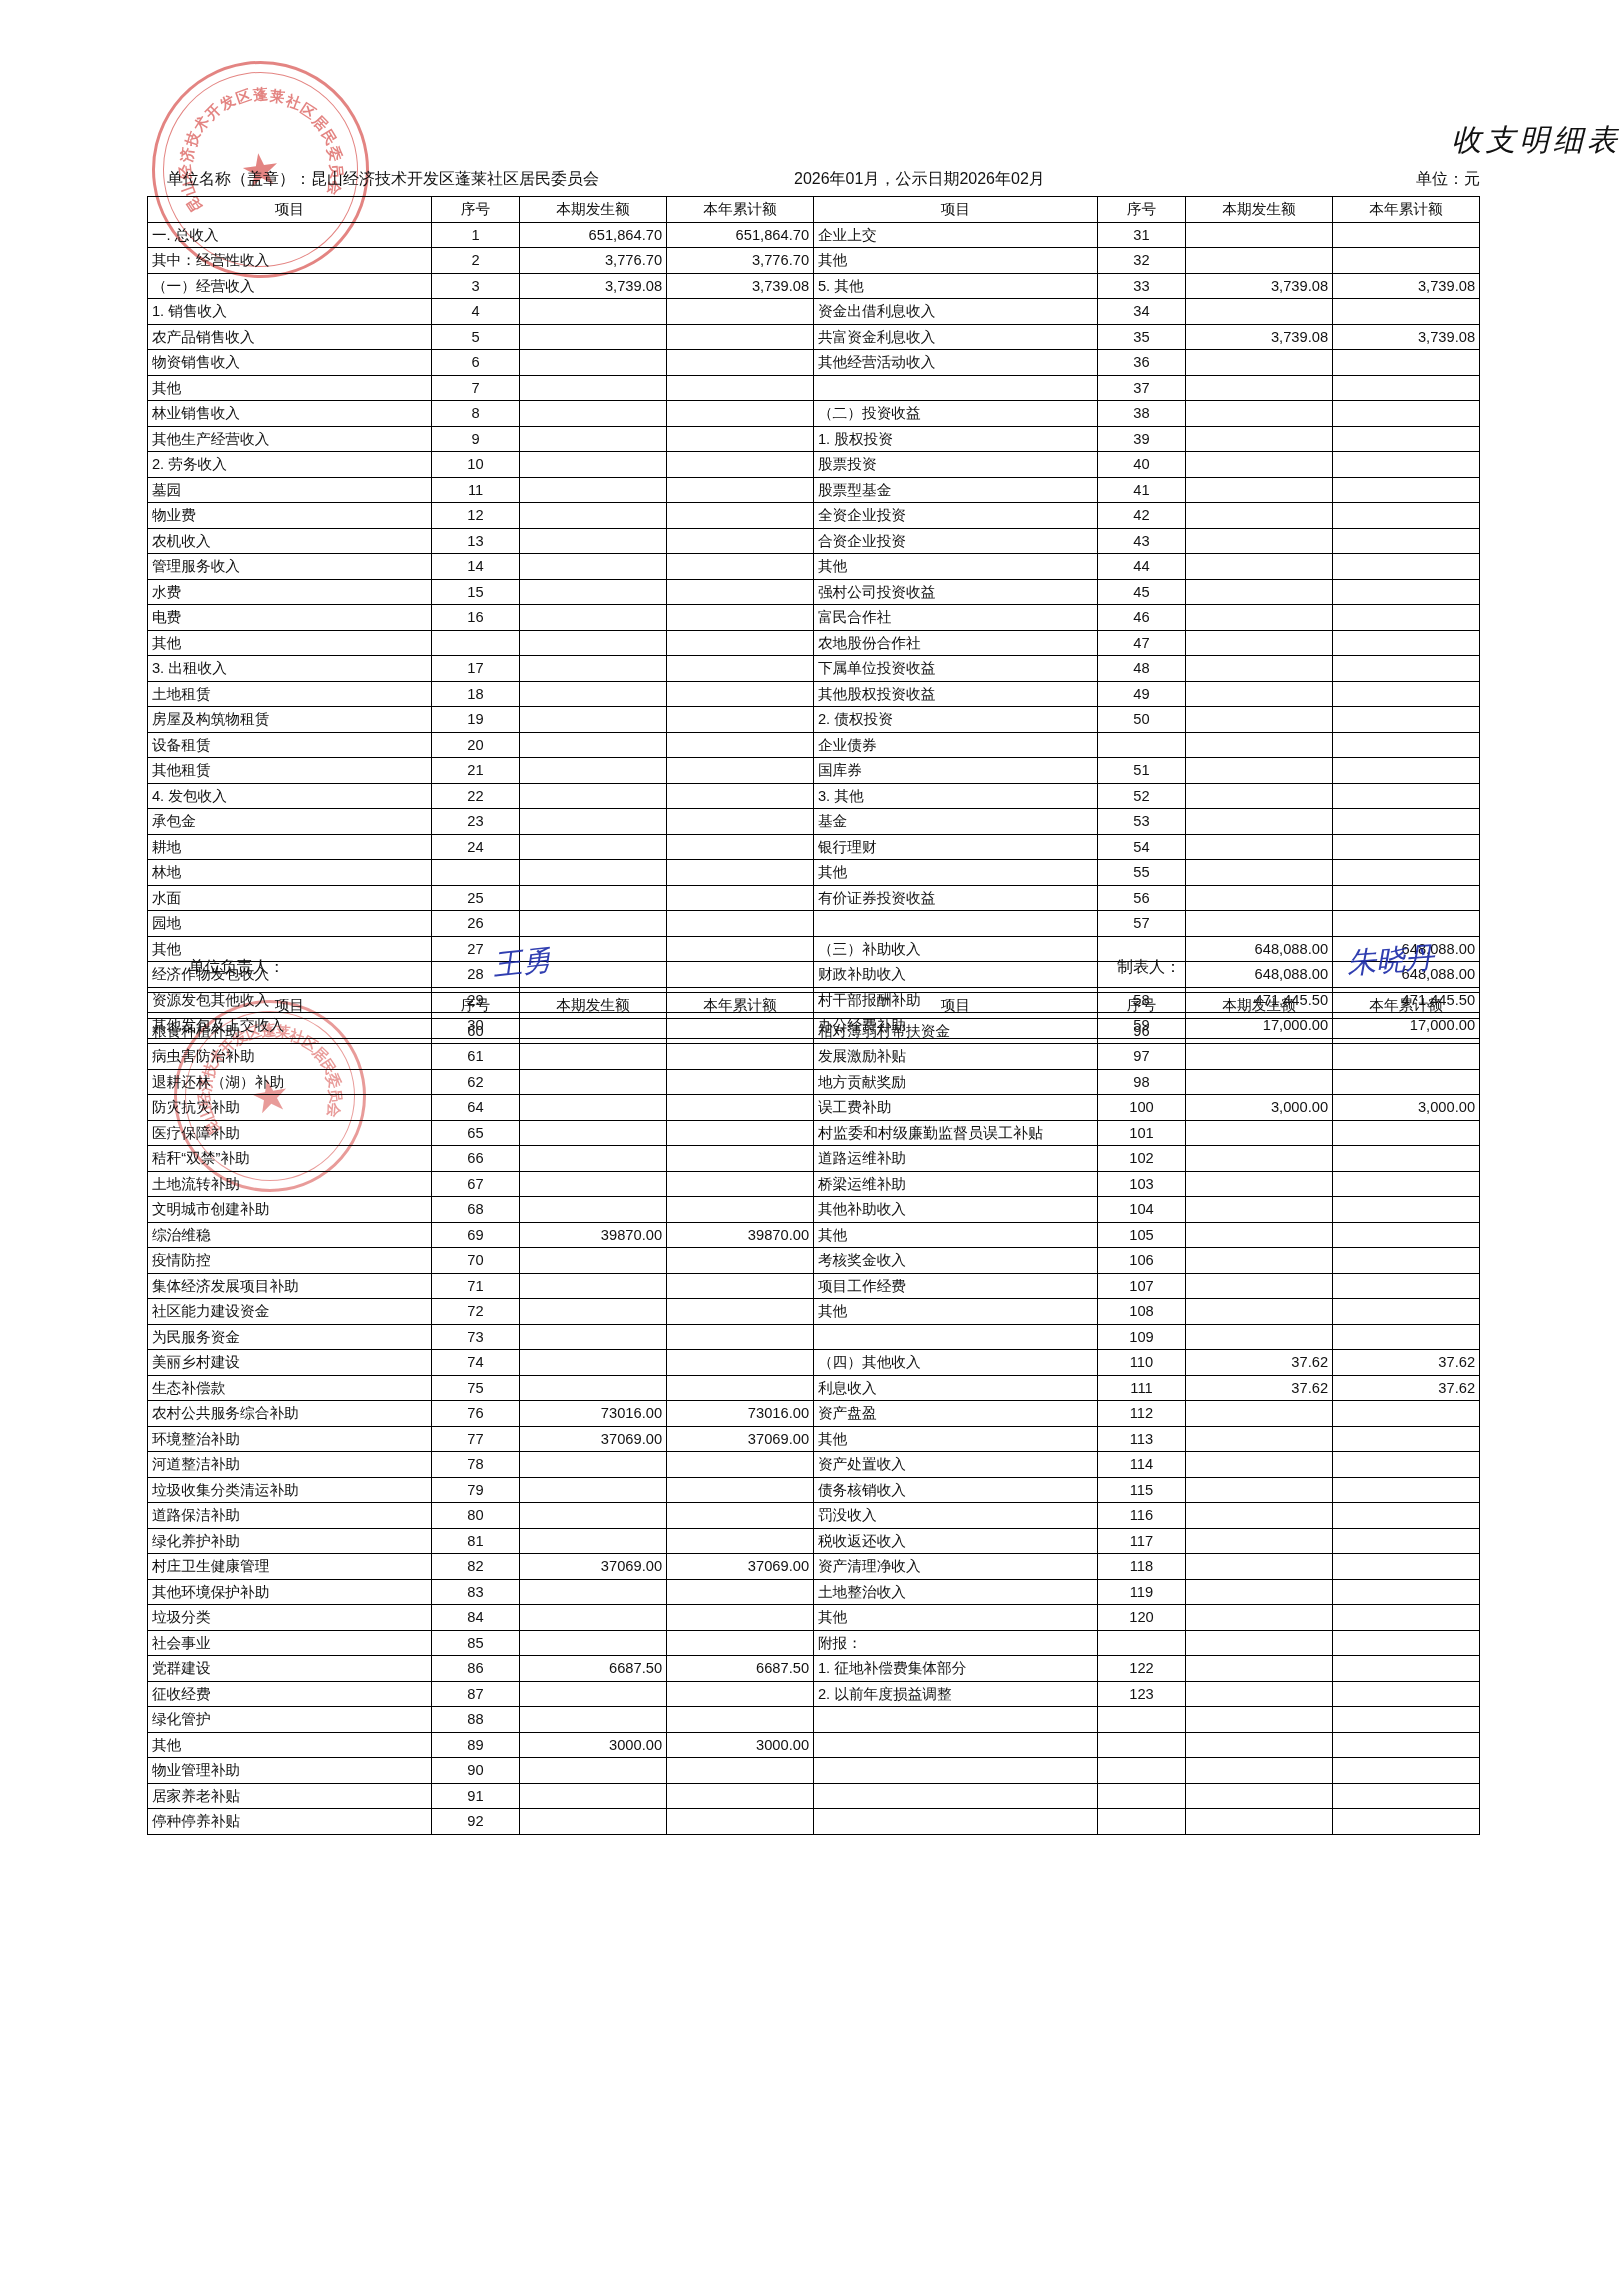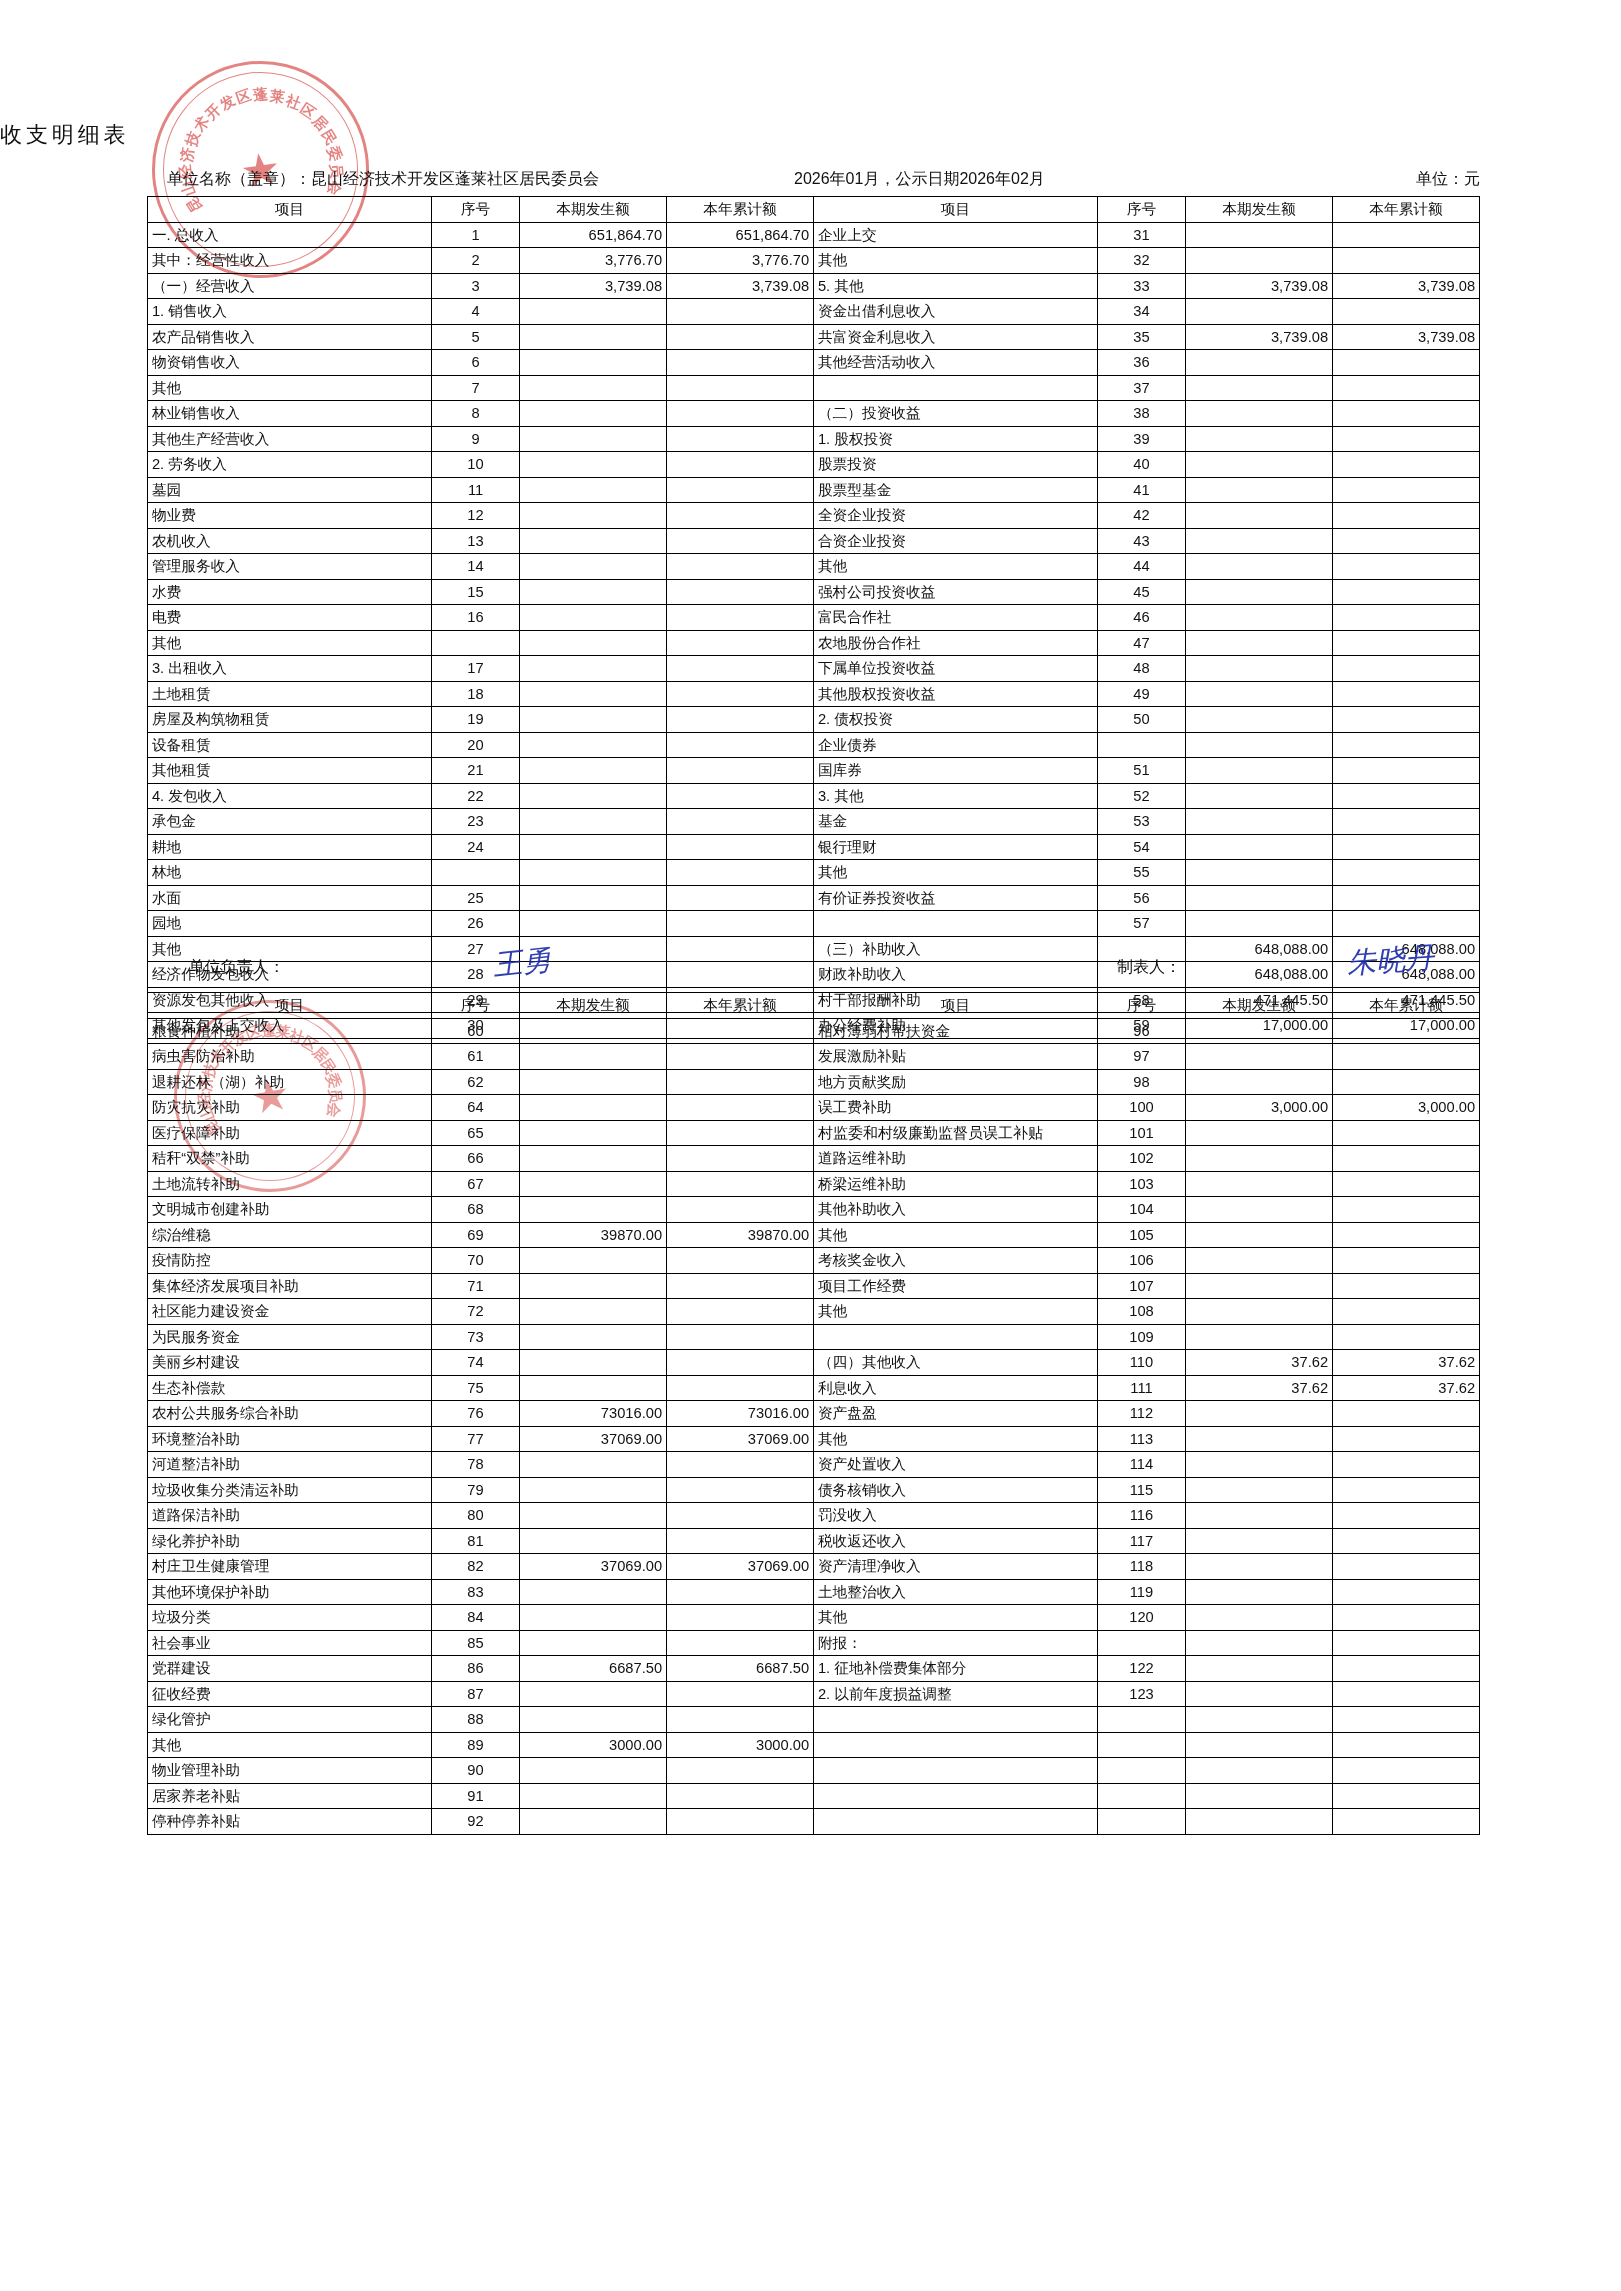--- a/index.html
+++ b/index.html
@@ -36,23 +36,24 @@
   .stamp .txt span{
     position:absolute;left:50%;top:50%;
     transform-origin:0 0;
     white-space:nowrap;
   }
   #stamp1{left:152px;top:61px;width:211px;height:211px;transform:rotate(-8deg);}
   #stamp2{left:174px;top:1000px;width:186px;height:186px;transform:rotate(-10deg);opacity:.5;}
 
   
   .doc-title{
-    position:absolute;left:0;top:120px;width:100%;text-align:left;
-    font-size:22px;letter-spacing:3.9px;font-weight:normal;
+    position:absolute;left:0;top:120px;width:100%;text-align:right;
+    font-size:30px;letter-spacing:3.9px;font-weight:normal;
     font-family:"Liberation Serif","DejaVu Serif",serif;
+    font-style:italic;
   }
   .hdr-line{
     position:absolute;left:147px;top:169px;width:1333px;
     font-size:16px;
   }
   .hdr-line .unit-name{position:absolute;left:0;top:0;white-space:nowrap;margin-left:20px;}
   .hdr-line .period{position:absolute;left:647px;top:0;white-space:nowrap;}
   .hdr-line .money-unit{position:absolute;right:0;top:0;white-space:nowrap;}
 
   

